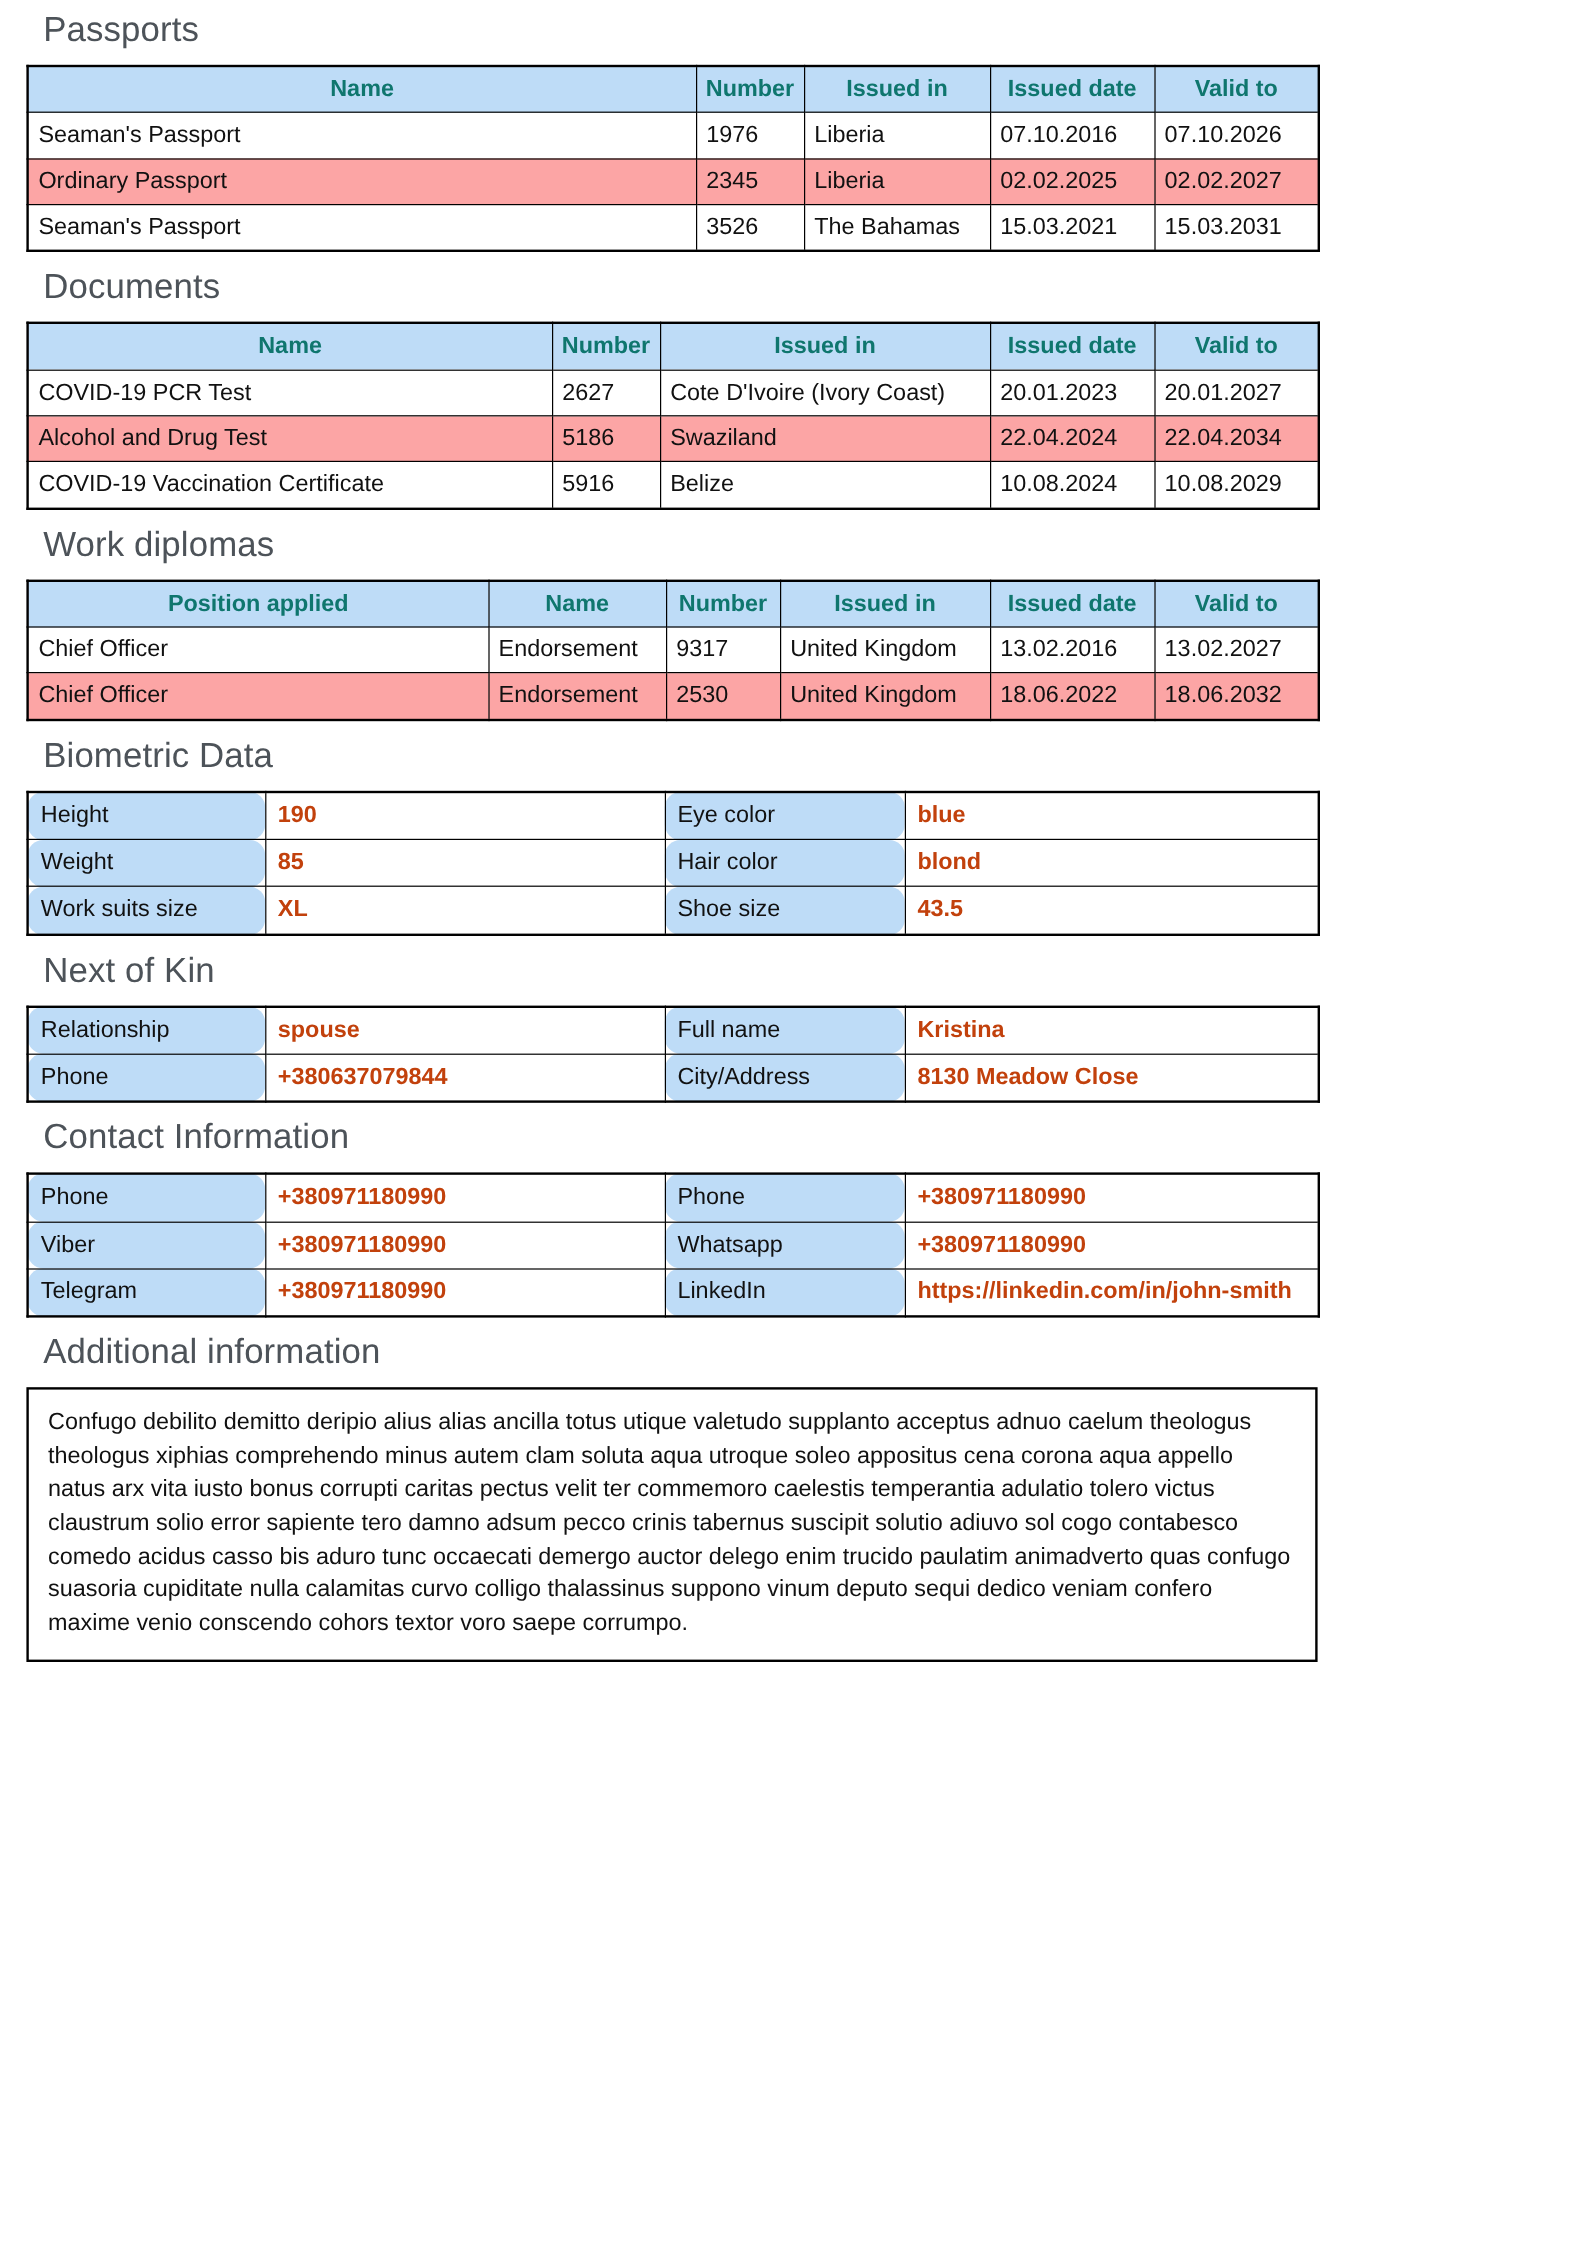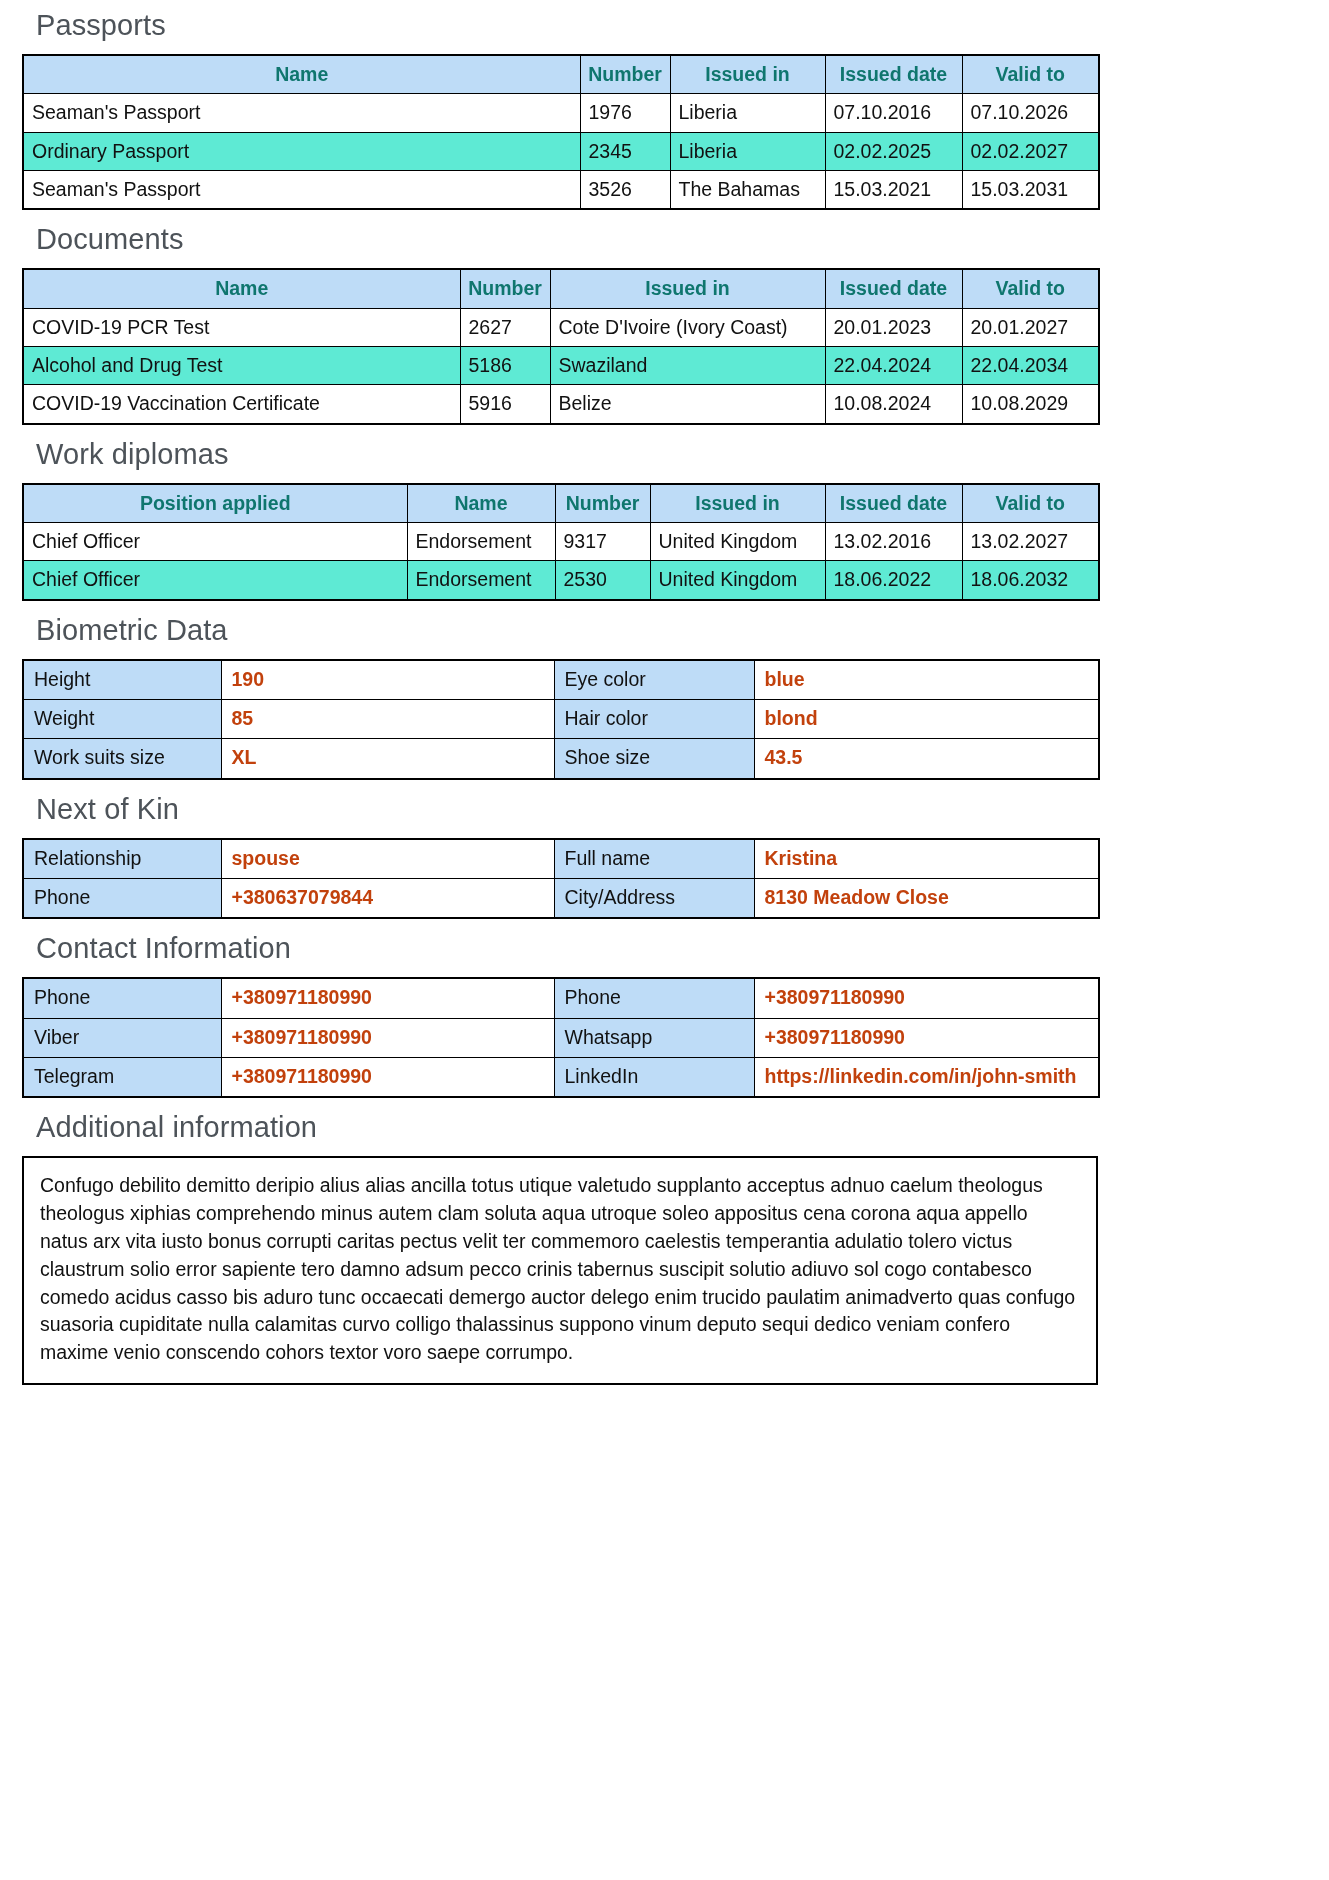--- a/index.html
+++ b/index.html
@@ -61,21 +61,21 @@
     font-size: 19.5px;
     padding: 6px 6px 7px 6px;
   }
   table.doc-table td {
     background: #ffffff;
     color: #111111;
     text-align: left;
     font-weight: 400;
   }
   table.doc-table tr.alt td {
-    background: #5eead4;
+    background: #fca5a5;
   }
   
   table.kv-table {
     border-collapse: collapse;
     width: 1076px;
     table-layout: fixed;
     border: 2px solid #000000;
   }
   table.kv-table td {
     border: 1.6px solid #000000;
@@ -85,20 +85,21 @@
     vertical-align: top;
     color: #c2410c;
     background: #ffffff;
     overflow-wrap: break-word;
     font-weight: bold;
   }
   table.kv-table td.k {
     background: #bedcf7;
     color: #111111;
     font-weight: 400;
+    border-radius: 13px;
   }
   .addl-box {
     width: 1076px;
     box-sizing: border-box;
     border: 2px solid #000000;
     padding: 14px 16px 16px 16px;
     font-size: 19.5px;
     line-height: 1.43;
     color: #111111;
     text-align: left;

